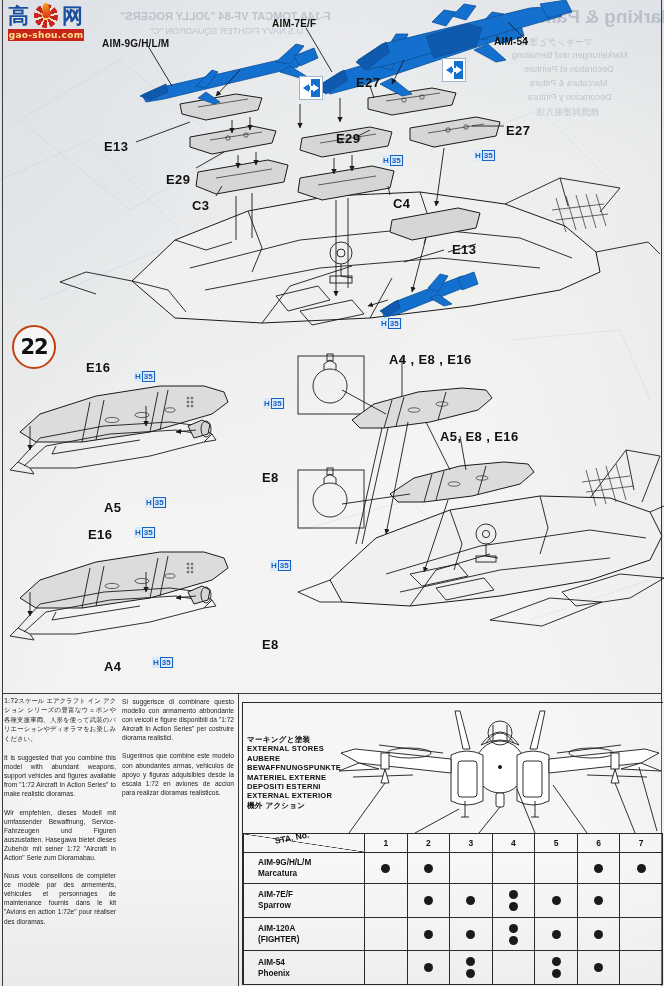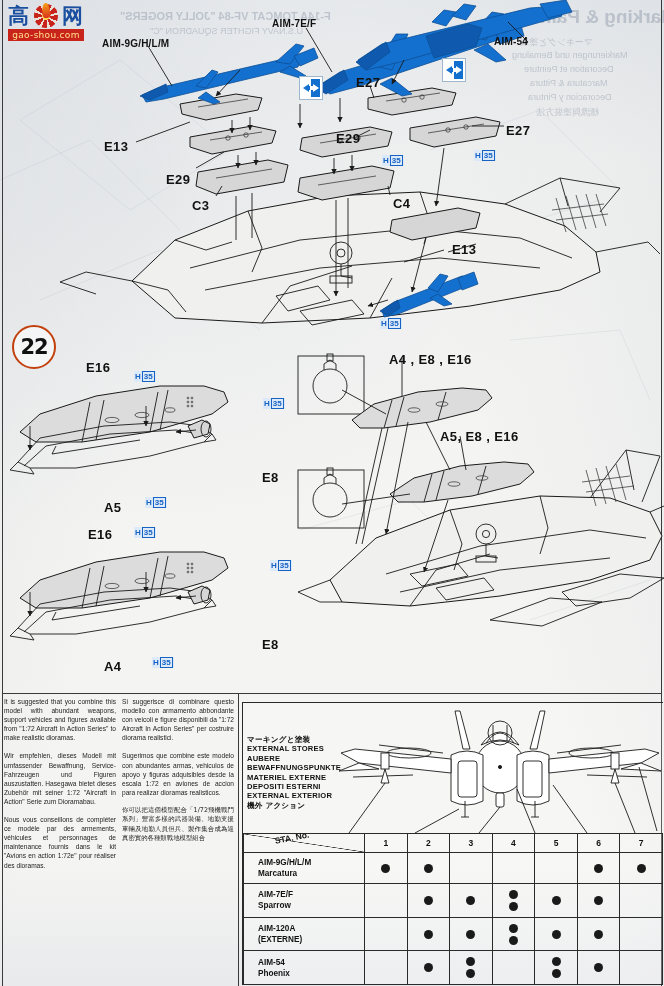--- a/index.html
+++ b/index.html
@@ -62,21 +62,21 @@
   }
   .wm-flame{
     position:absolute;left:34px;top:1px;width:8px;height:15px;
     background:linear-gradient(#f7a11a,#d9331b);
     border-radius:60% 40% 50% 50% / 80% 70% 30% 30%;
     transform:rotate(-8deg);
   }
   .wm-url{
     position:absolute;left:0;top:27px;width:76px;height:12px;
     background:#c8241c;color:#ffe08a;
-    font-family:"DejaVu Sans",sans-serif;font-size:9px;font-weight:normal;
+    font-family:"DejaVu Sans",sans-serif;font-size:9px;font-weight:bold;
     letter-spacing:.3px;text-align:center;line-height:12px;
   }
 
   
   .lbl{
     position:absolute;
     font-family:"Liberation Sans",sans-serif;
     font-weight:bold;color:#111;white-space:nowrap;
   }
   .lbl.part{font-size:13px;letter-spacing:.4px;}
@@ -641,28 +641,28 @@
       <div class="altbadge" style="left: 442px; top: 58px;">
         <div class="inner">
           <span class="barL"></span>
           <span class="barR"></span>
         </div>
       </div>
     </div>
 
   <div id="textblock">
       <div class="col">
+        <p class="cjk">1:72スケール エアクラフト イン アクション シリーズの豊富なウェポンや各種支援車両、人形を使って武装のバリエーションやディオラマをお楽しみください。</p>
         <p>It is suggested that you combine this model with abundant weapons, support vehicles and figures available from "1:72 Aircraft In Action Series" to make realistic dioramas.</p>
         <p>Wir empfehlen, dieses Modell mit umfassender Bewaffnung, Service-Fahrzeugen und Figuren auszustatten. Hasegawa bietet dieses Zubehör mit seiner 1:72 "Aircraft in Action" Serie zum Dioramabau.</p>
         <p>Nous vous conseillons de compléter ce modèle par des armements, véhicules et personnages de maintenance fournis dans le kit "Avions en action 1:72e" pour réaliser des dioramas.</p>
       </div>
       <div class="col">
         <p>Si suggerisce di combinare questo modello con armamento abbondante con veicoli e figure disponibili da "1:72 Aircraft In Action Series" per costruire diorama realistici.</p>
         <p>Sugerimos que combine este modelo con abundantes armas, vehiculos de apoyo y figuras adquisibles desde la escala 1:72 en aviones de accion para realizar dioramas realisticos.</p>
-        <p class="cjk">你可以把這個模型配合「1/72飛機戰鬥系列」豐富多樣的武器裝備、地勤支援車輛及地勤人員但兵、製作集合成為逼真密實的各種類戰地模型組合</p>
       </div>
     </div>
 
   <div id="stores">
 
     <div id="stores-caption">
         <div class="cjk">マーキングと塗装</div>
         <div>EXTERNAL  STORES</div>
         <div>AUBERE</div>
         <div>BEWAFFNUNGSPUNKTE</div>
@@ -813,21 +813,21 @@
                   <span class="dot"></span>
                 </div>
               </td>
               <td>
                 <div class="dotwrap"></div>
               </td>
             </tr>
             <tr>
               <td class="rowhdr">
                 <div>AIM-120A</div>
-                <div class="l2">(EXTERNE)</div>
+                <div class="l2">(FIGHTER)</div>
               </td>
               <td>
                 <div class="dotwrap"></div>
               </td>
               <td>
                 <div class="dotwrap">
                   <span class="dot"></span>
                 </div>
               </td>
               <td>

